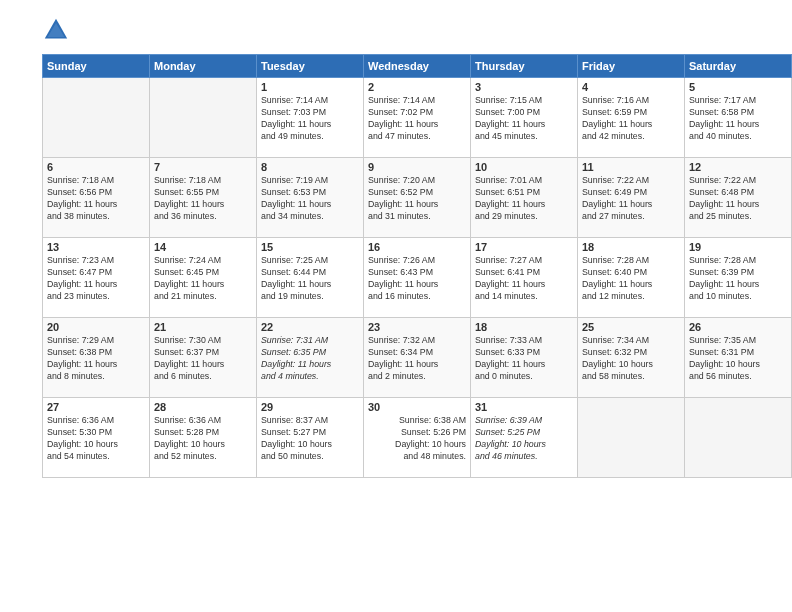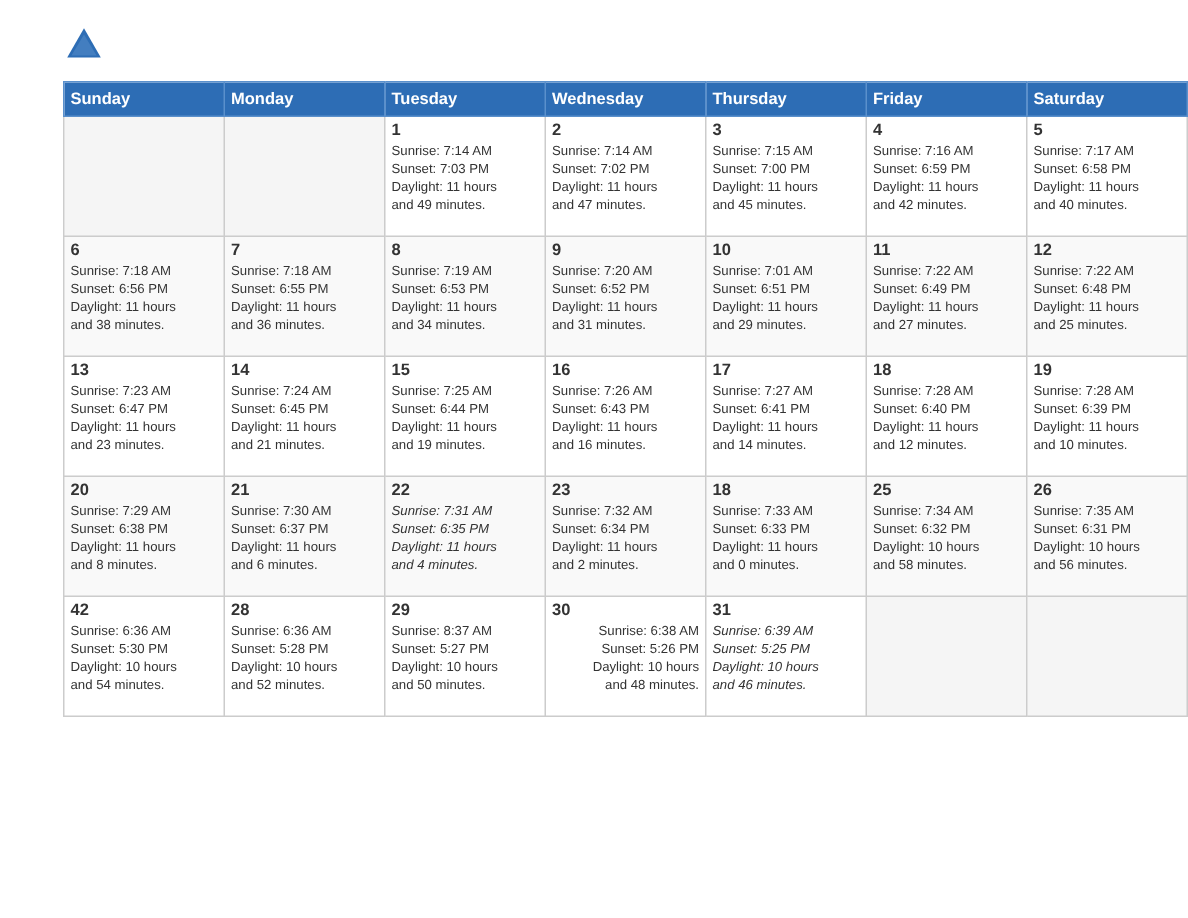--- a/index.html
+++ b/index.html
@@ -315,21 +315,21 @@
           <td>
             <span class="day-num">26</span>
             <div class="cell-text" style="white-space: pre-line;">Sunrise: 7:35 AM
 Sunset: 6:31 PM
 Daylight: 10 hours
 and 56 minutes.</div>
           </td>
         </tr>
         <tr>
           <td>
-            <span class="day-num">42</span>
+            <span class="day-num">27</span>
             <div class="cell-text" style="white-space: pre-line;">Sunrise: 6:36 AM
 Sunset: 5:30 PM
 Daylight: 10 hours
 and 54 minutes.</div>
           </td>
           <td>
             <span class="day-num">28</span>
             <div class="cell-text" style="white-space: pre-line;">Sunrise: 6:36 AM
 Sunset: 5:28 PM
 Daylight: 10 hours

